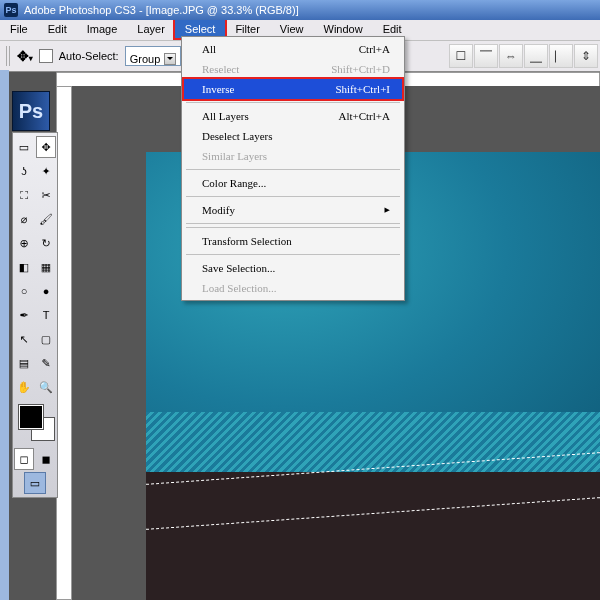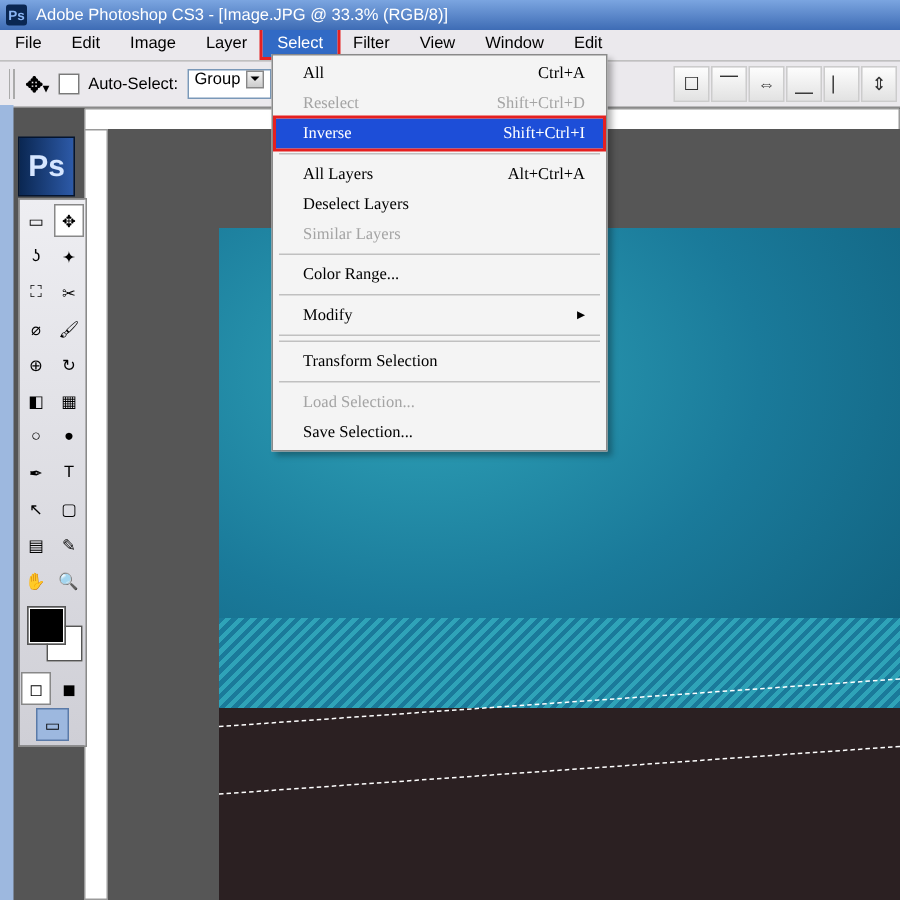--- a/index.html
+++ b/index.html
@@ -6,21 +6,21 @@
 .titlebar{height:20px;background:linear-gradient(#7ba5e0,#3e6cb5);display:flex;align-items:center;padding-left:4px;position:relative}
 .titlebar .ps-icon{width:14px;height:14px;background:#0a2752;color:#8ab5f4;font:700 9px Arial;display:flex;align-items:center;justify-content:center;border-radius:2px}
 .titlebar .title{color:#fff;margin-left:6px}
 .menubar{height:20px;background:#ebe9ed;display:flex;align-items:flex-start;border-bottom:1px solid #c0c0c0}
 .menubar span{padding:3px 10px;cursor:default}
 .menubar .hl{background:#316ac5;color:#fff;outline:2px solid #e52020;outline-offset:0}
 .options{height:30px;background:#ebe9ed;border-bottom:1px solid #8a8a8a;display:flex;align-items:center;padding-left:6px;gap:6px;position:relative}
 .grip{width:5px;height:20px;background:repeating-linear-gradient(90deg,#aaa 0 1px,transparent 1px 3px)}
 .move-ic{font:700 14px/1 Arial}
 .cb{width:12px;height:12px;border:1px solid #7a7a7a;background:#fff;display:inline-block}
-.sel{border:1px solid #7a98b8;background:#fff;height:18px;display:flex;align-items:flex-start;padding:0 4px;gap:4px;font-size:11px}
+.sel{border:1px solid #7a98b8;background:#fff;height:18px;display:flex;align-items:flex-end;padding:0 4px;gap:4px;font-size:11px}
 .chev{width:10px;height:10px;display:inline-block;border:1px solid #888;background:linear-gradient(#f4f4f4,#ccc);position:relative}
 .chev::after{content:"";position:absolute;left:2px;top:3px;border:3px solid transparent;border-top-color:#000}
 .ico{width:22px;height:22px;border:1px solid #ccc;background:linear-gradient(#fdfdfd,#e2e2e2);display:inline-flex;align-items:center;justify-content:center;font-size:12px;color:#333}
 .hr{height:14px;background:#fff;border:1px solid #9a9a9a;border-radius:1px 1px 0 0;position:relative}
 .hr.left{position:absolute;top:0;bottom:0;width:14px;height:auto;border-radius:0}
 .rulewrap{position:relative;height:14px;margin-left:56px}
 .stage{position:absolute;left:56px;top:86px;right:0;bottom:0;background:#565656}
 .canvas{position:absolute;left:90px;top:66px;width:454px;height:448px;background:#1a140f;overflow:hidden}
 .shirt{position:absolute;left:0;top:0;right:0;height:320px;background:radial-gradient(ellipse at 30% 30%,#2fa3b8 0%,#1a7a9a 50%,#0f5b78 100%)}
 .ribb{position:absolute;left:0;right:0;top:260px;height:80px;background:repeating-linear-gradient(135deg,#1a7a9a 0 3px,#2fa3b8 3px 6px)}
@@ -188,19 +188,19 @@
     <div class="sep"></div>
     <div class="mi arr">
       <span>Modify</span>
     </div>
     <div class="sep"></div>
     <div class="sep"></div>
     <div class="mi">
       <span>Transform Selection</span>
     </div>
     <div class="sep"></div>
+    <div class="mi">
+      <span>Save Selection...</span>
+    </div>
     <div class="mi dis">
       <span>Load Selection...</span>
     </div>
-    <div class="mi">
-      <span>Save Selection...</span>
-    </div>
   </div>
 
 </body></html>

